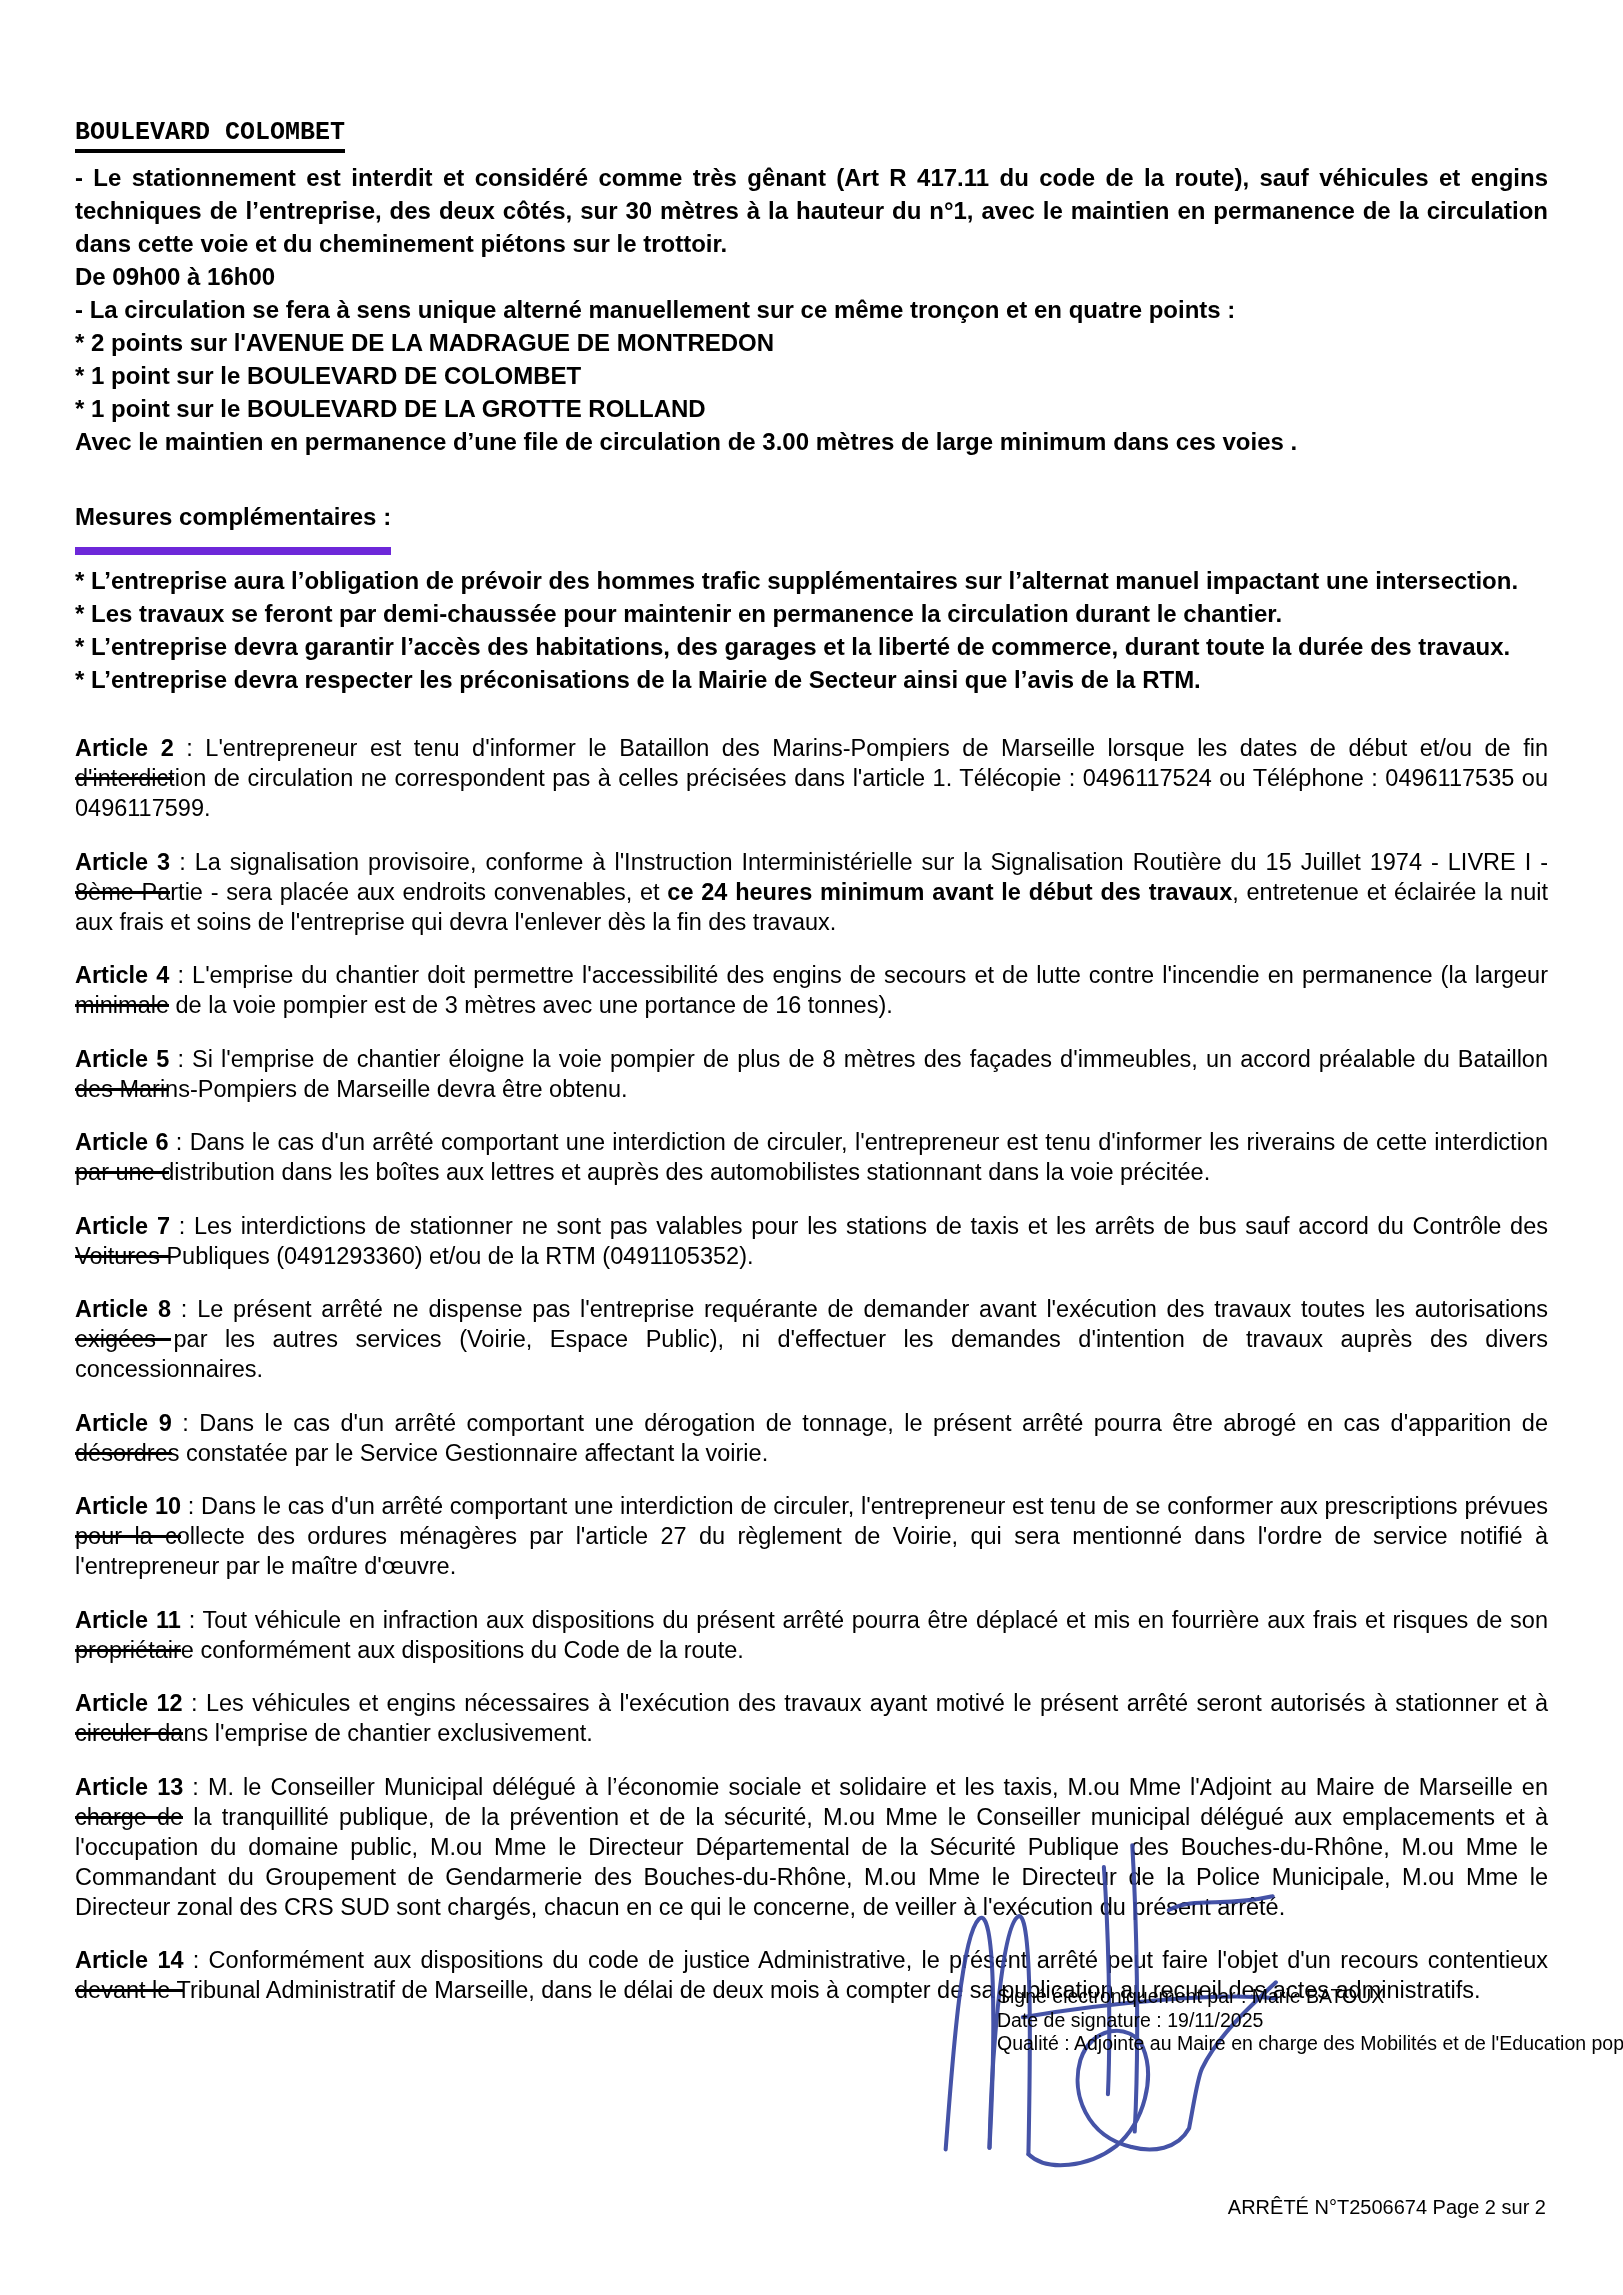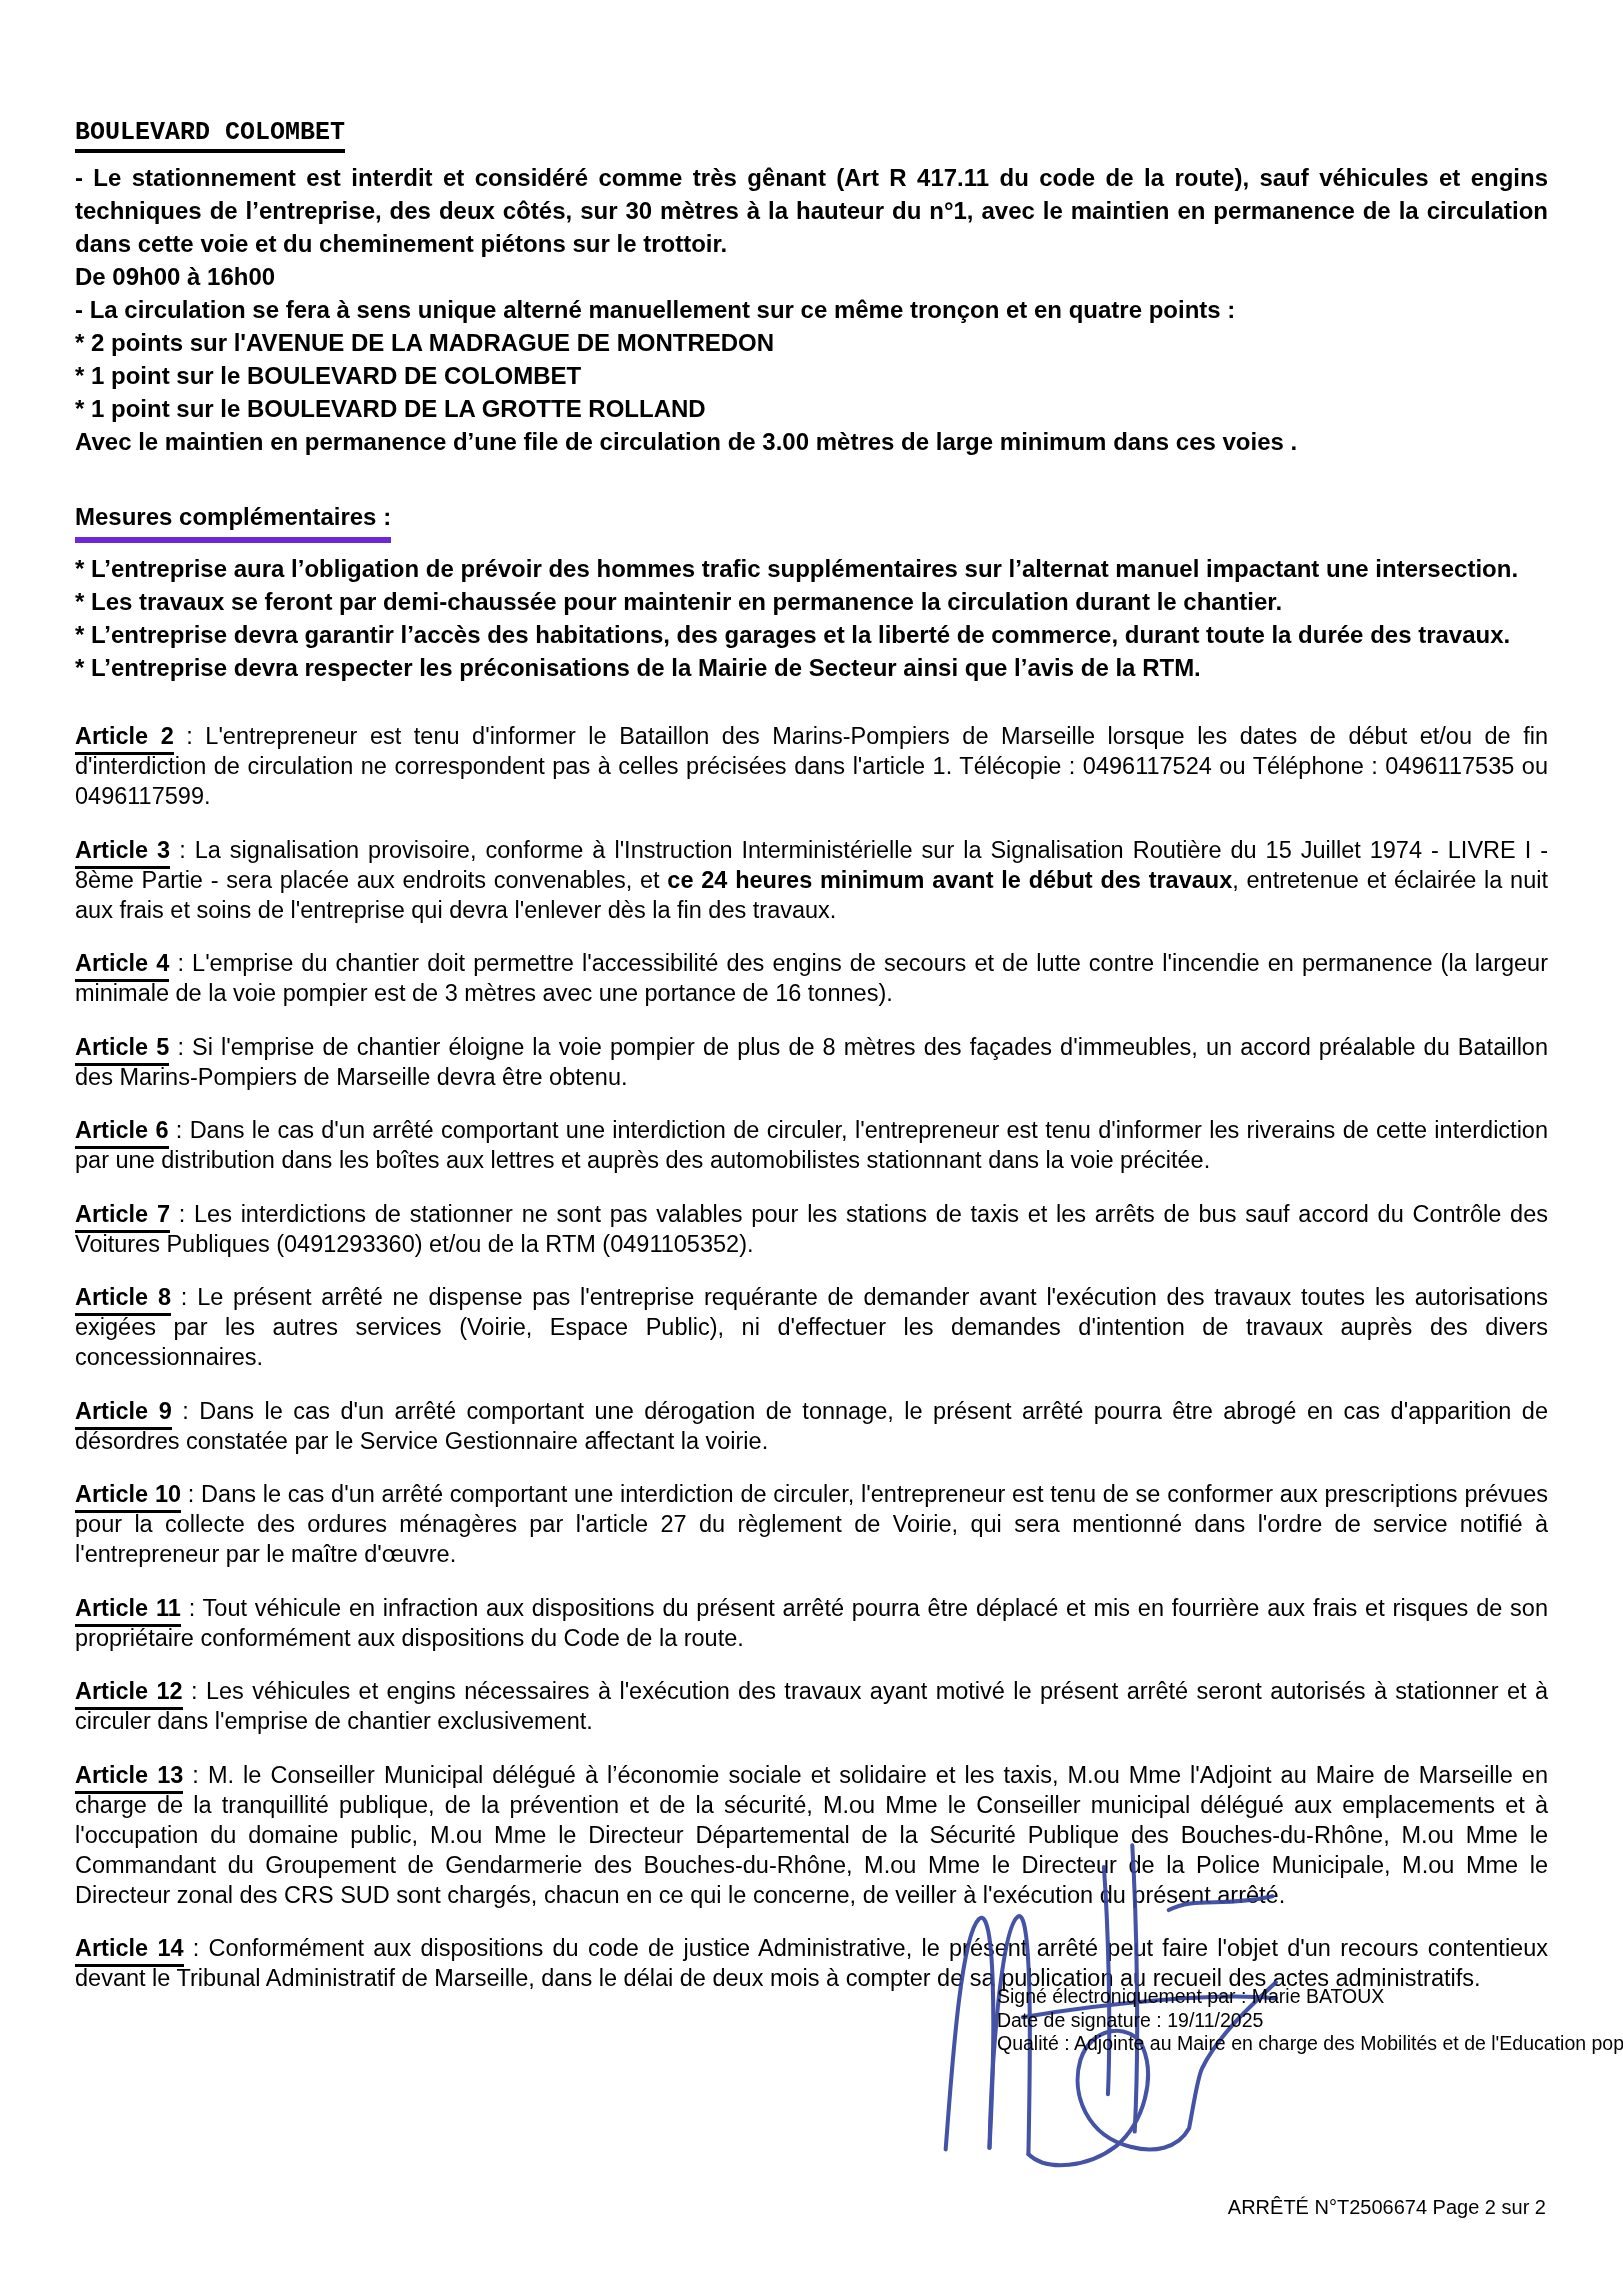--- a/index.html
+++ b/index.html
@@ -45,35 +45,35 @@
     font-weight: bold;
     margin: 0;
   }
   p.just { text-align: justify; }
   h2.mesures-heading {
     font-size: 24px;
     line-height: 29px;
     font-weight: bold;
     margin: 44px 0 9.7px 0;
     display: table;
-    border-bottom: 6px solid #6d28d9;
-    padding-bottom: 6px;
+    border-bottom: 8px solid #6d28d9;
+    padding-bottom: 16px;
   }
   .articles { margin-top: 37px; }
   p.article {
     font-size: 23.5px;
     line-height: 30px;
     font-weight: normal;
     margin: 0 0 23.5px 0;
     text-align: justify;
   }
   .art-label {
     font-weight: bold;
     border-bottom: 3.2px solid #000;
-    padding-bottom: 3px;
+    padding-bottom: 16px;
   }
   .art-bold { font-weight: bold; }
   .signature-ink {
     position: absolute;
     left: 909px;
     top: 1833px;
     width: 406px;
     height: 357px;
     pointer-events: none;
   }

